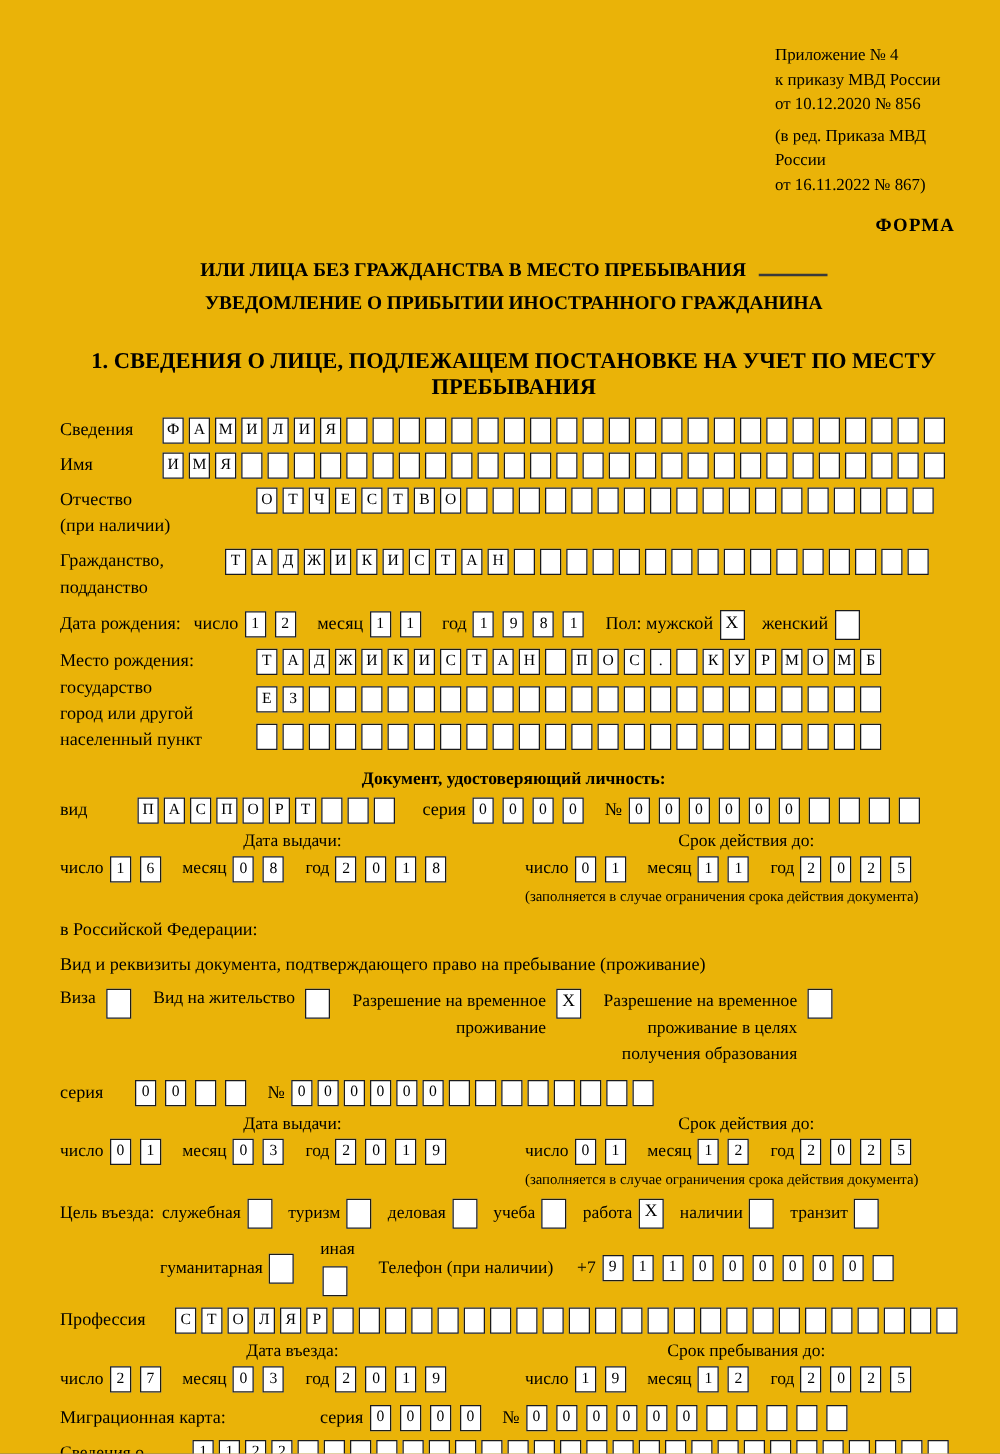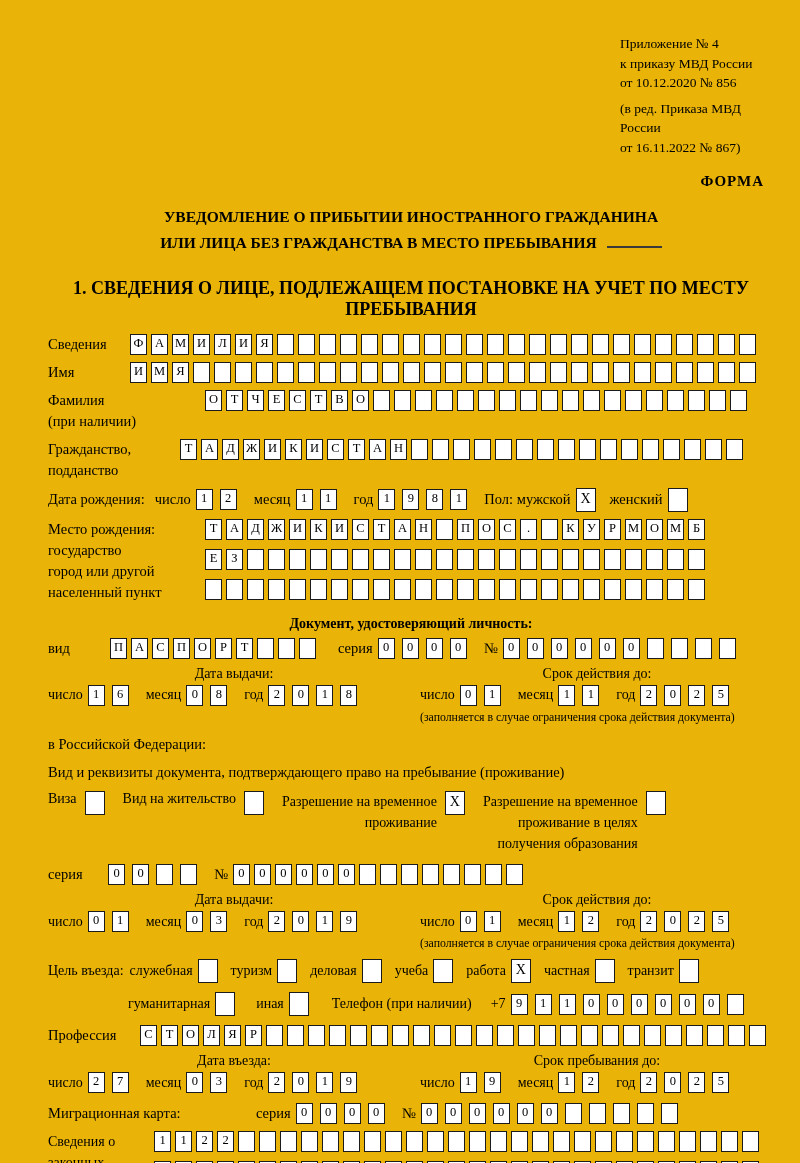--- a/index.html
+++ b/index.html
@@ -61,24 +61,24 @@
     <div>от 10.12.2020 № 856</div>
     <div class="grp2">
       <div>(в ред. Приказа МВД России</div>
       <div>от 16.11.2022 № 867)</div>
     </div>
   </div>
 
   <div class="forma">ФОРМА</div>
 
   <div class="title">
-    <div>УВЕДОМЛЕНИЕ О ПРИБЫТИИ ИНОСТРАННОГО ГРАЖДАНИНА</div>
     <div>
       <span>ИЛИ ЛИЦА БЕЗ ГРАЖДАНСТВА В МЕСТО ПРЕБЫВАНИЯ</span><span class="blank"></span>
     </div>
+    <div>УВЕДОМЛЕНИЕ О ПРИБЫТИИ ИНОСТРАННОГО ГРАЖДАНИНА</div>
   </div>
 
   <div class="sec">1. СВЕДЕНИЯ О ЛИЦЕ, ПОДЛЕЖАЩЕМ ПОСТАНОВКЕ НА УЧЕТ ПО МЕСТУ ПРЕБЫВАНИЯ</div>
 
   <div class="frow">
     <span class="flabel w82">Сведения</span>
     <span class="boxes">
         <span class="box">Ф</span>
         <span class="box">А</span>
         <span class="box">М</span>
@@ -143,21 +143,21 @@
         <span class="box"></span>
         <span class="box"></span>
         <span class="box"></span>
         <span class="box"></span>
         <span class="box"></span>
       </span>
   </div>
 
   <div class="frow top">
     <span class="flabel w157">
-      <span class="lline">Фамилия</span>
+      <span class="lline">Отчество</span>
       <span class="lline">(при наличии)</span>
     </span>
     <span class="boxes">
         <span class="box">О</span>
         <span class="box">Т</span>
         <span class="box">Ч</span>
         <span class="box">Е</span>
         <span class="box">С</span>
         <span class="box">Т</span>
         <span class="box">В</span>
@@ -560,42 +560,42 @@
           <span class="box"></span>
         </span>
     </span>
     <span class="opt">
       <span>работа</span>
       <span class="boxes lg">
           <span class="box">X</span>
         </span>
     </span>
     <span class="opt">
-      <span>частная</span>
+      <span>наличии</span>
       <span class="boxes lg">
           <span class="box"></span>
         </span>
     </span>
     <span class="opt">
       <span>транзит</span>
       <span class="boxes lg">
           <span class="box"></span>
         </span>
     </span>
   </div>
 
   <div class="goalrow">
     <span class="indent80"></span>
     <span class="opt">
       <span>гуманитарная</span>
       <span class="boxes lg">
           <span class="box"></span>
         </span>
     </span>
-    <span class="opt" style="margin-left:8px;">
+    <span class="opt" style="margin-left:8px;flex-direction:column;">
       <span>иная</span>
       <span class="boxes lg">
           <span class="box"></span>
         </span>
     </span>
     <span class="dlbl" style="">Телефон (при наличии)</span>
     <span class="dlbl" style="margin-left:14px;">+7</span>
     <span class="boxes gapped">
         <span class="box">9</span>
         <span class="box">1</span>

